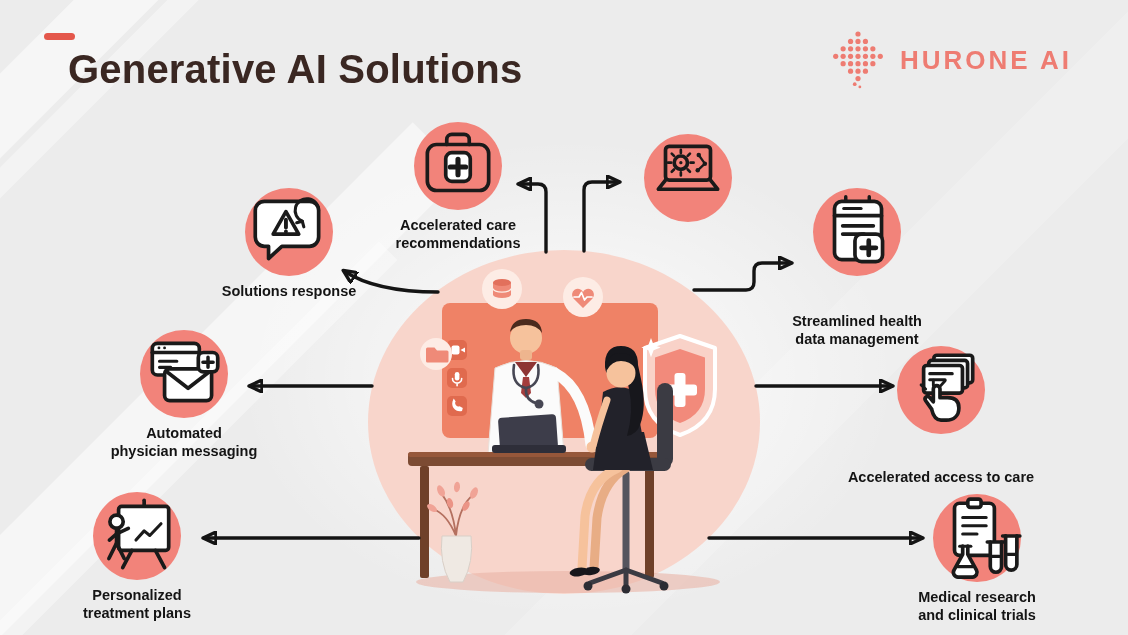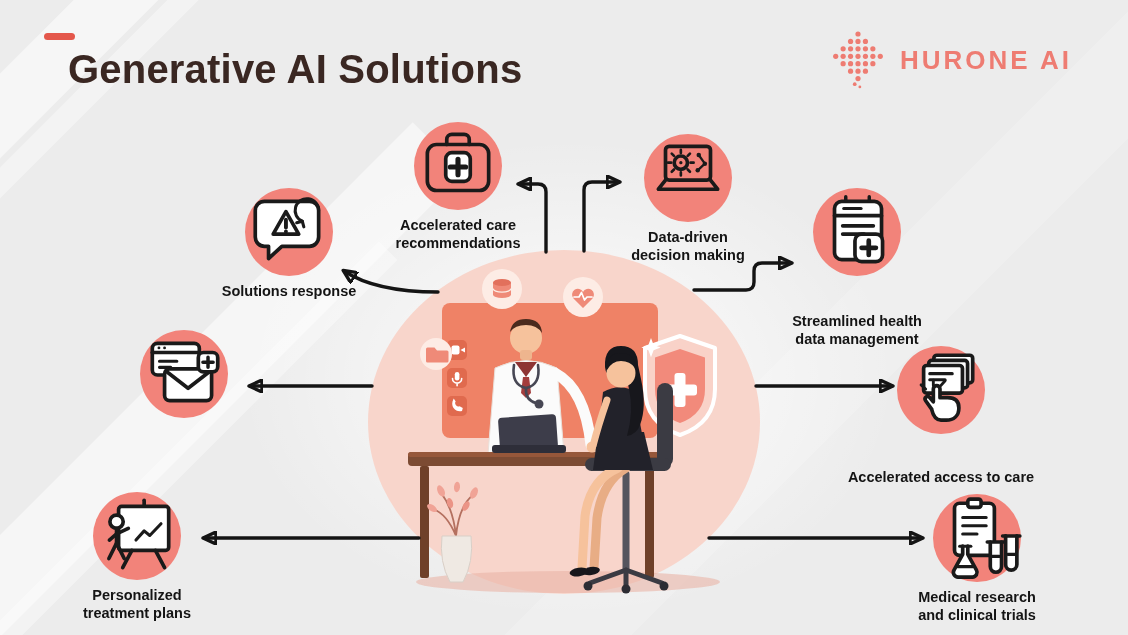--- a/index.html
+++ b/index.html
@@ -233,22 +233,20 @@
         <path d="M23 47 l-7 9 h58 l-7 -9"></path>
         <circle cx="38" cy="30" r="6.5"></circle>
         <path d="M38 20.5 v-3 M38 39.5 v3 M28.5 30 h-3 M47.5 30 h3 M31.3 23.3 l-2.2 -2.2 M44.7 23.3 l2.2 -2.2 M31.3 36.7 l-2.2 2.2 M44.7 36.7 l2.2 2.2" stroke-width="2.6"></path>
         <circle cx="38" cy="30" r="1.6" fill="#1a1a1a" stroke="none"></circle>
         <path d="M55.5 22.5 L61.5 31 L54.5 37.5" stroke-width="2.2"></path>
         <circle cx="55.5" cy="22.5" r="2.2" fill="#1a1a1a" stroke="none"></circle>
         <circle cx="61.5" cy="31" r="2.2" fill="#1a1a1a" stroke="none"></circle>
         <circle cx="54.5" cy="37.5" r="2.2" fill="#1a1a1a" stroke="none"></circle>
       </svg>
     </div>
-    <div class="node-label">Data-driven
-decision making</div>
   </div>
 
   <div class="node n3">
     <div class="bubble-wrap">
       <div class="bubble"></div>
       <svg class="icon" viewBox="0 0 90 90">
         <path d="M21 15 h44 a9 9 0 0 1 9 9 v26 a9 9 0 0 1 -9 9 H38 l-13 12 v-12 h-4 a9 9 0 0 1 -9 -9 V24 a9 9 0 0 1 9 -9 z" fill="#fff"></path>
         <path d="M42 25 l12.5 22 h-25 z"></path>
         <path d="M42 33 v7.5 M42 44.5 v0.01" stroke-width="3.8"></path>
         <path d="M74 24 a11.5 11.5 0 1 0 -16 10.5" stroke-width="3"></path>
@@ -283,20 +281,22 @@
         <path d="M14 24 h46"></path>
         <circle cx="20.5" cy="19.5" r="1.4" fill="#1a1a1a" stroke="none"></circle>
         <circle cx="26" cy="19.5" r="1.4" fill="#1a1a1a" stroke="none"></circle>
         <path d="M21 32.5 h17 M21 38.5 h11" stroke-width="3"></path>
         <rect x="26" y="40" width="46" height="31" rx="5" fill="#fff"></rect>
         <path d="M28.5 43 l20.5 16 20.5 -16"></path>
         <rect x="59" y="24" width="19" height="19" rx="5" fill="#fff"></rect>
         <path d="M68.5 28.5 v10 M63.5 33.5 h10" stroke-width="3.4"></path>
       </svg>
     </div>
+    <div class="node-label">Automated
+physician messaging</div>
   </div>
 
   <div class="node n6">
     <div class="bubble-wrap">
       <div class="bubble"></div>
       <svg class="icon" viewBox="0 0 90 90">
         <rect x="38" y="11" width="38" height="27" rx="3" fill="#fff"></rect>
         <rect x="33" y="16" width="38" height="27" rx="3" fill="#fff"></rect>
         <rect x="28" y="21" width="38" height="27" rx="3" fill="#fff"></rect>
         <path d="M34 29 h22 M34 35 h15" stroke-width="3"></path>

